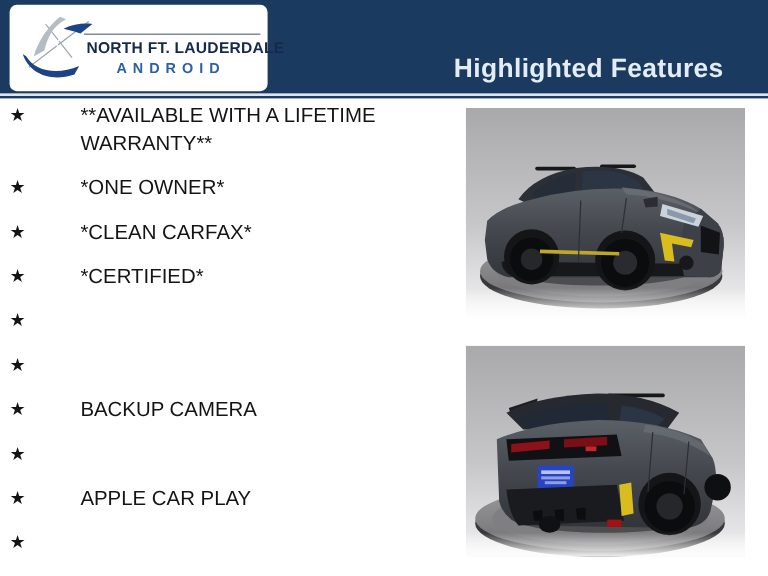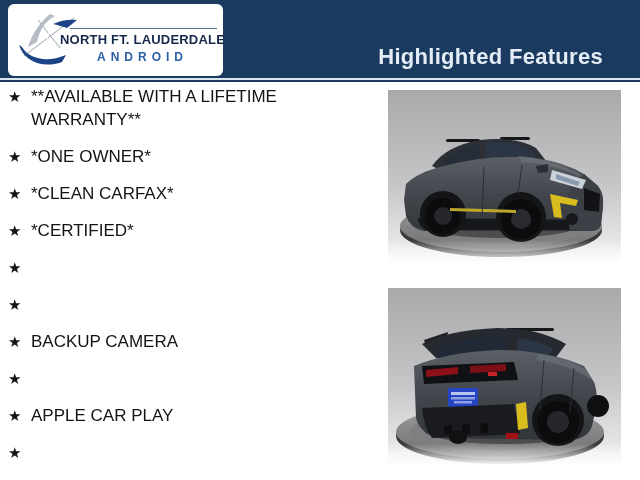--- a/index.html
+++ b/index.html
@@ -19,21 +19,21 @@
   .header-rule-light { position:absolute; left:0; top:78px; width:640px; height:2px; background:#dce4ed; }
   .header-rule-dark  { position:absolute; left:0; top:80px; width:640px; height:2px; background:var(--header_bg,#1b3a5f); }
 
   .logo-box {
     position:absolute; left:8px; top:4px; width:215px; height:72px;
     background:#ffffff; border-radius:6px;
   }
   .logo-mark { position:absolute; left:8px; top:6px; width:62px; height:60px; }
   .logo-line { position:absolute; left:62px; top:24px; width:147px; height:1px; background:#5d6f8c; }
   .logo-name {
-    position:absolute; left:52px; top:28px; width:160px; 
+    position:absolute; left:64px; top:28px; width:160px; 
     font-size:13px; font-weight:bold; color:var(--logo_navy,#16294d);
     white-space:nowrap; letter-spacing:0.2px;
   }
   .logo-brand {
     position:absolute; left:52px; top:46px; width:160px; text-align:center;
     font-size:12px; font-weight:bold; color:var(--subaru_blue,#2b5fa6);
     letter-spacing:5px; text-indent:5px; white-space:nowrap;
   }
   .page-title {
     position:absolute; top:28px; right:21px; margin:16px;
@@ -45,21 +45,21 @@
   .features {
     position:absolute; left:8px; top:85px; width:374px;
     margin:0; padding:0; list-style:none;
   }
   .features li {
     display:flex; align-items:flex-start;
     margin:0 0 14px 0;
     color:var(--text_black,#141414);
   }
   .star { flex:0 0 23px; width:23px; font-size:15px; line-height:23px; color:var(--text_black,#141414); }
-  .feature-label { font-size:17px; line-height:23px; max-width:292px; }
+  .feature-label { font-size:17px; line-height:23px; max-width:292px;margin-left:36px; }
 
   
   .photo { position:absolute; left:388px; width:233px; overflow:hidden; }
   .photo-front { top:90px;  height:173px; }
   .photo-rear  { top:288px; height:176px; }
   .photo svg { display:block; width:100%; height:100%; }
 </style>
 </head>
 <body>
 

